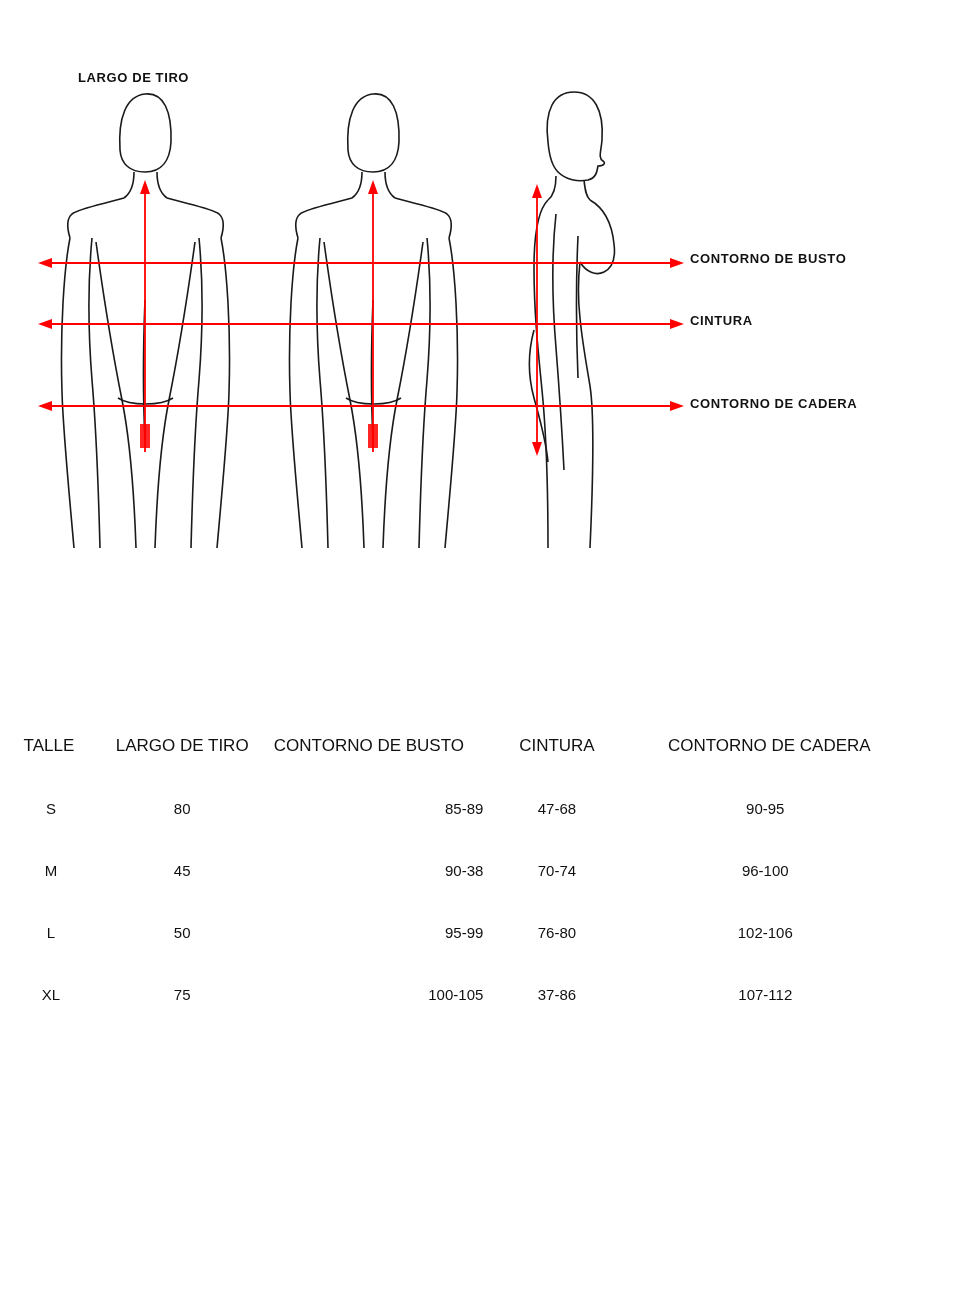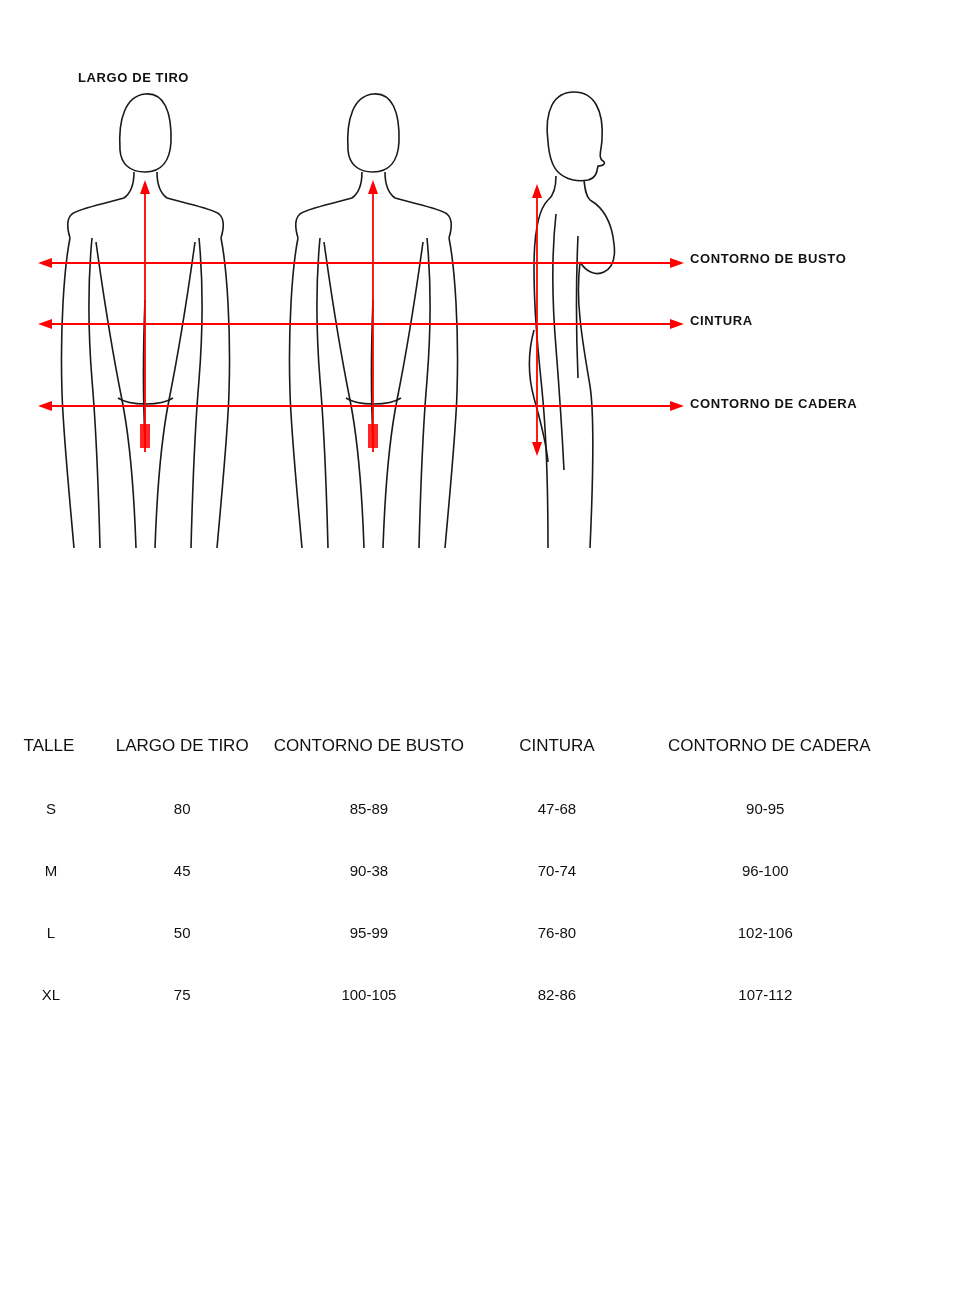--- a/index.html
+++ b/index.html
@@ -74,21 +74,21 @@
   }
 
   
   .col-talle      { width: 110px; text-align: center; }
   .col-tiro       { width: 165px; text-align: center; }
   .col-busto      { width: 235px; text-align: center; }
   .col-cintura    { width: 140px; text-align: center; }
   .col-cadera     { width: 280px; text-align: center; }
 
   tbody .col-talle   { font-size: 15px; }
-  tbody .col-busto   { position: relative; left: -8px; }
+  tbody .col-busto   { position: relative; left: -8px; text-align: right; }
   tbody .col-cadera  { position: relative; left: 8px; }
 
   thead .col-talle   { position: relative; left: -2px; }
   thead .col-busto   { position: relative; left: -8px; }
   thead .col-cadera  { position: relative; left: 12px; }
 </style>
 </head>
 <body>
 
 <div id="diagram-area">
@@ -227,17 +227,17 @@
       <td class="col-talle">L</td>
       <td class="col-tiro">50</td>
       <td class="col-busto">95-99</td>
       <td class="col-cintura">76-80</td>
       <td class="col-cadera">102-106</td>
     </tr>
     <tr>
       <td class="col-talle">XL</td>
       <td class="col-tiro">75</td>
       <td class="col-busto">100-105</td>
-      <td class="col-cintura">82-86</td>
+      <td class="col-cintura">37-86</td>
       <td class="col-cadera">107-112</td>
     </tr>
   </tbody>
 </table>
 
 </body></html>

